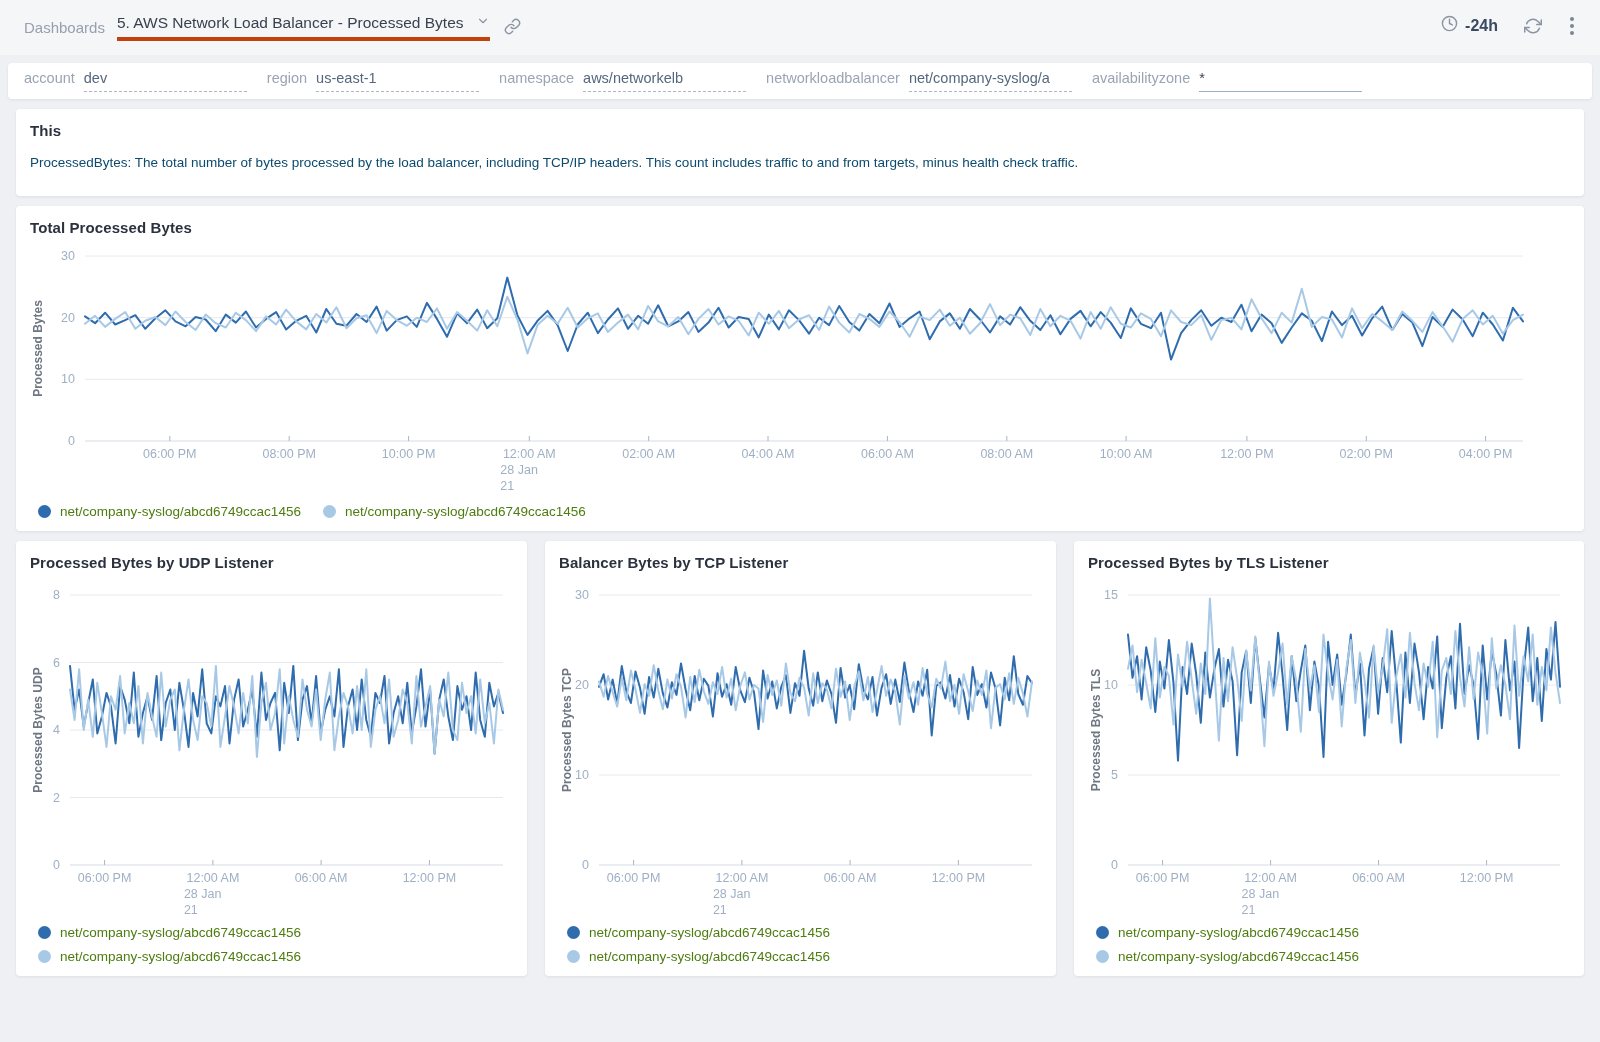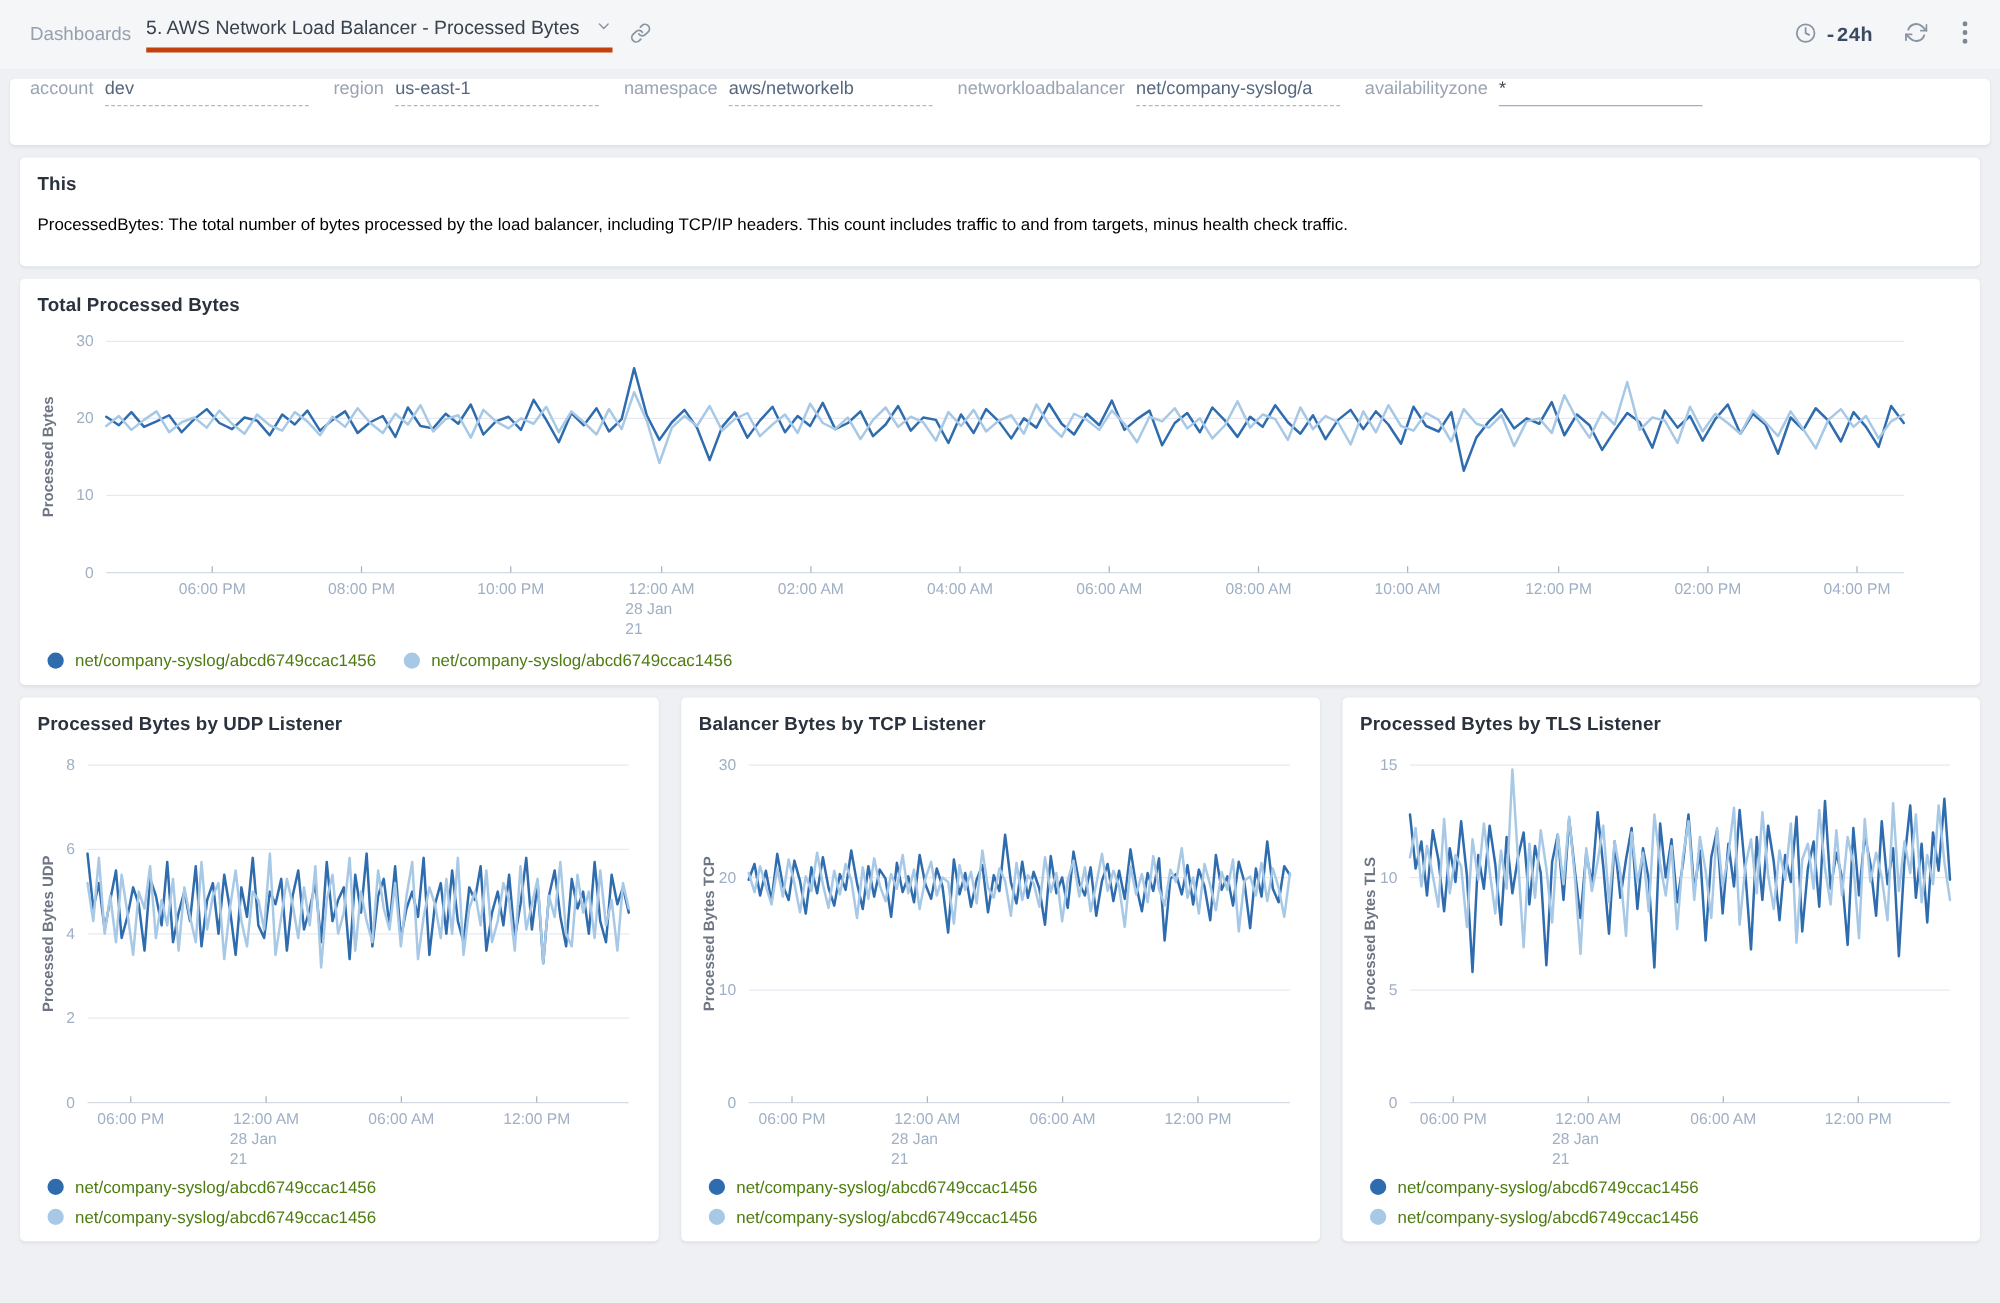--- a/index.html
+++ b/index.html
@@ -9,39 +9,39 @@
   
   .topbar { height:55px; background:#f5f6f8; display:flex; align-items:center;
     justify-content:space-between; padding:16px 24px; }
   .topbar-left { display:flex; align-items:center; gap:12px; }
   .crumb { color:#96a0ae; font-size:15px; }
   .title-select { display:flex; gap:12px; padding-bottom:5px;
     border-bottom:4px solid #c2410c; cursor:pointer; }
   .title-select .title { color:#38424f; font-size:15.5px; }
   .icon { stroke:#8a95a3; fill:none; stroke-width:2; stroke-linecap:round; stroke-linejoin:round; }
   .icon-btn { background:none; border:none; cursor:pointer; display:flex; align-items:center; padding:2px; }
-  .topbar-right { display:flex; align-items:flex-end; gap:24px;font-family:Liberation Mono, monospace; }
+  .topbar-right { display:flex; align-items:flex-start; gap:24px; }
   .time-range { display:flex; align-items:center; gap:7px; cursor:pointer; }
   .time-range .tr-text { color:#3a4a61; font-size:16px; font-weight:bold; }
 
   
   .filterbar { margin:8px 8px 0 8px; background:#fff; border-radius:4px;
-    box-shadow:0 1px 3px rgba(25,39,61,0.08); height:53px; display:flex; 
+    box-shadow:0 1px 3px rgba(25,39,61,0.08); height:36px; display:flex; align-items:center;
     padding:0 16px; gap:20px; }
   .filter { display:flex; align-items:baseline; gap:9px; }
   .filter-label { color:#9aa4b2; font-size:14.5px; white-space:nowrap; }
   .filter-value { color:#55677e; font-size:14.5px; width:163px; padding-bottom:5px;
     border-bottom:1px dashed #aeb9c6; white-space:nowrap; overflow:hidden; }
   .filter-value.solid { border-bottom:1px solid #9eb0c8; color:#3c4452; }
 
   
   .card { margin:10px 16px 0 16px; background:#fff; border-radius:4px;
     box-shadow:0 1px 3px rgba(25,39,61,0.08); padding:13px 14px 8px 14px; }
   .card-title { color:#2a323e; font-size:15px; font-weight:bold; letter-spacing:.1px; }
-  .note-body { margin-top:16px; padding-bottom:12px; color:#000000; font-size:13.5px; }
+  .note-body { margin-top:16px; padding-bottom:12px; color:#0c4a6e; font-size:13.5px; }
   .note-card { padding-bottom:14px; }
 
   
   .chart-box { position:relative; margin-top:6px; }
   .chart-box svg { display:block; overflow:visible; }
   .chart-box.big { height:258px; }
   .chart-box.small { height:340px; }
   svg text.tick { fill:#9fb0c4; font-size:12.5px; font-family:"Liberation Sans",sans-serif; }
   svg text.ylab { fill:#6e7683; font-size:12px; font-weight:bold; font-family:"Liberation Sans",sans-serif; }
 

